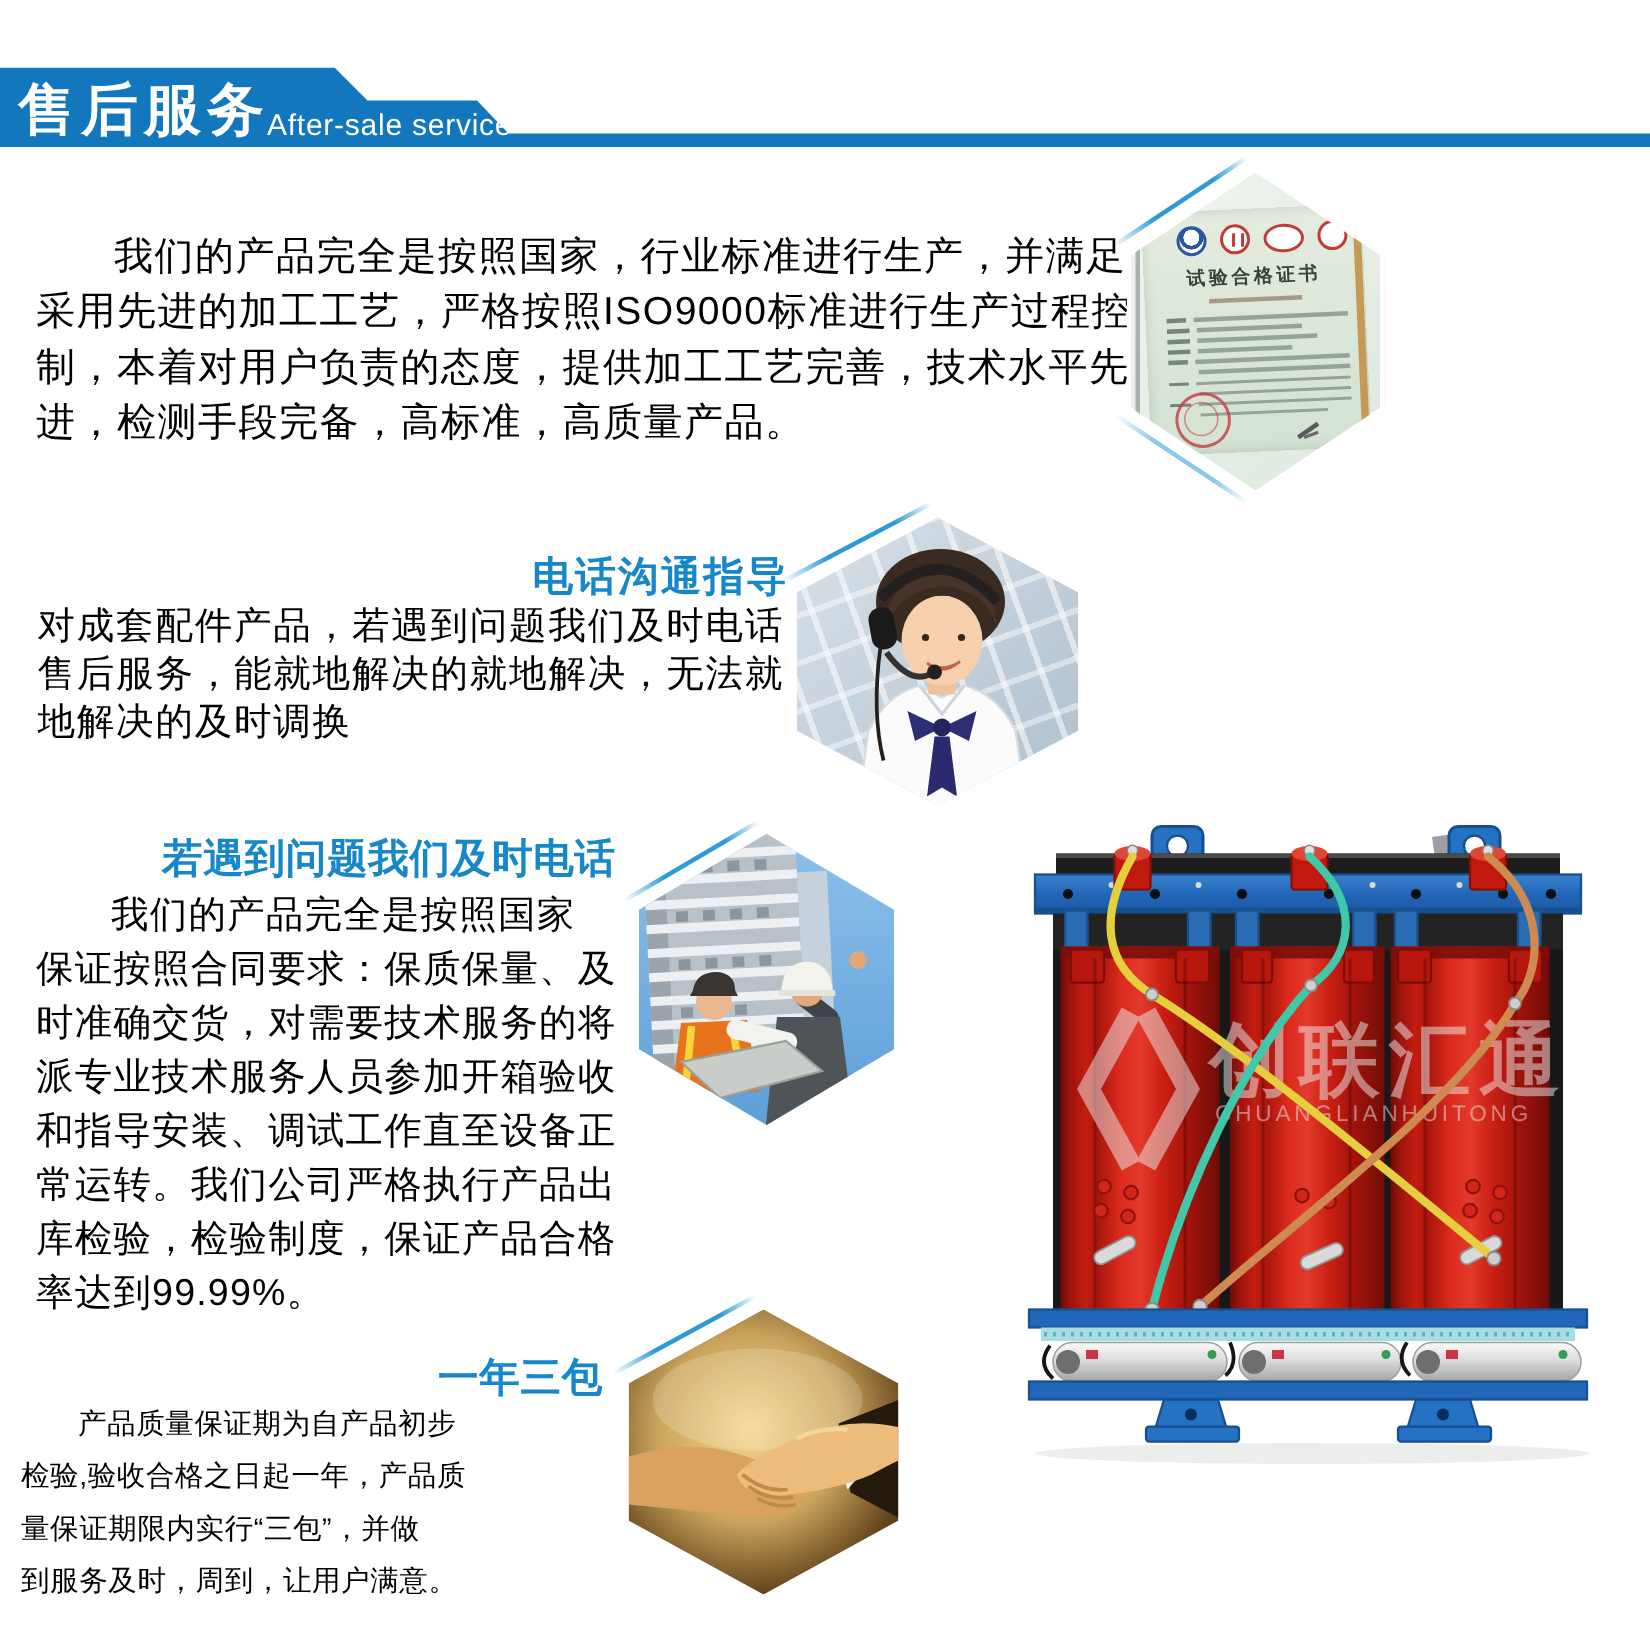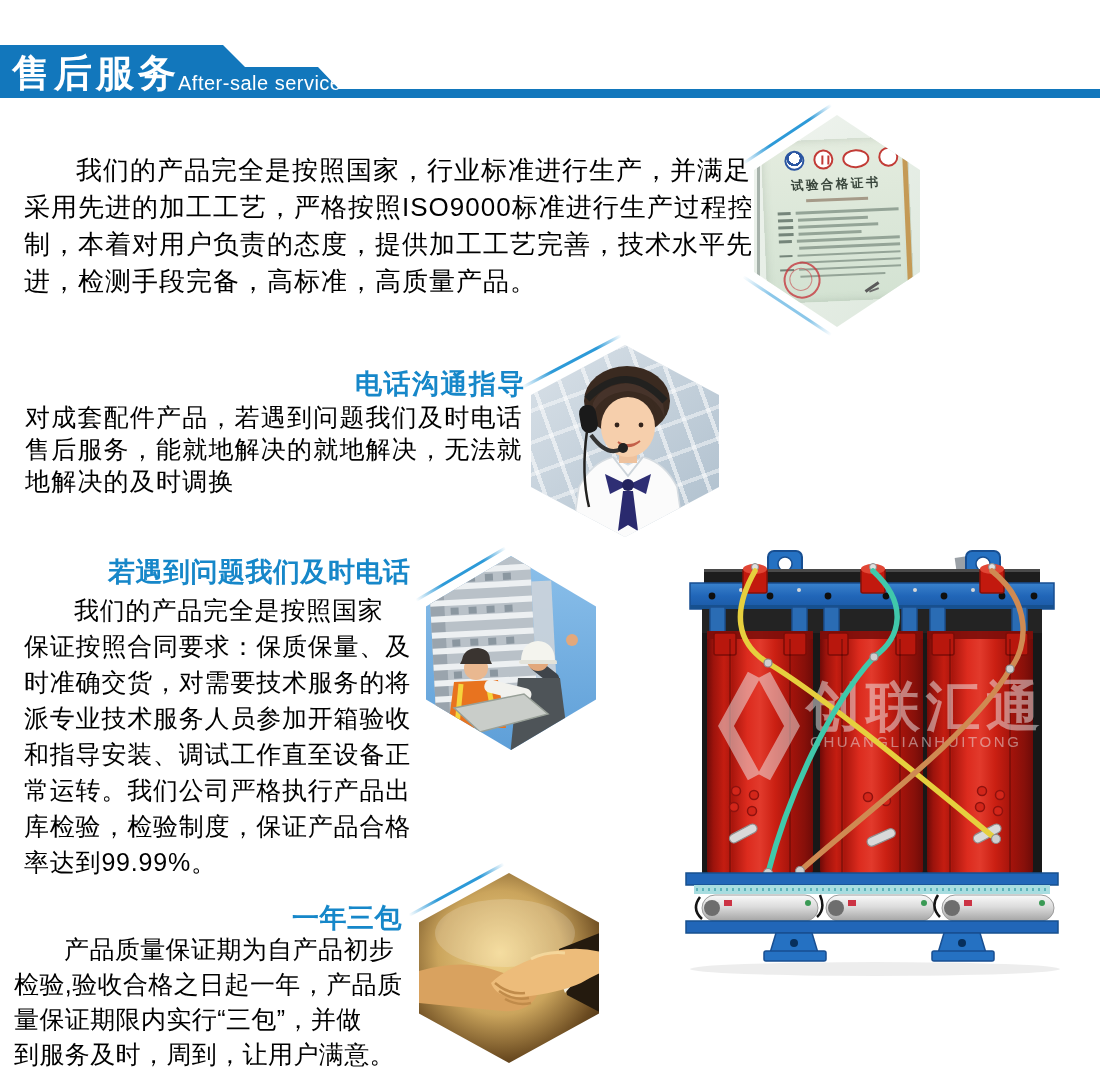--- a/index.html
+++ b/index.html
@@ -12,21 +12,21 @@
   .h1{left:557px;top:115px;font-size:29px;letter-spacing:3px;}
   .h2{left:355px;top:366px;font-size:27px;letter-spacing:1.5px;}
   .h3{left:108px;top:554px;font-size:27px;letter-spacing:0.5px;}
   .h4{left:292px;top:900px;font-size:27px;letter-spacing:0.5px;}
   .body-block{position:absolute;color:#000000;}
   .body-block .ln{white-space:nowrap;}
   .indent{padding-left:2em;}
   .b1{left:24px;top:152px;font-size:26px;line-height:37px;letter-spacing:1px;}
   .b2{left:25px;top:401px;font-size:25px;line-height:32px;letter-spacing:1.2px;}
   .b3{left:24px;top:592px;font-size:25px;line-height:36px;letter-spacing:0.8px;}
-  .b4{left:14px;top:932px;font-size:25px;line-height:35px;letter-spacing:0.4px;}
+  .b4{left:14px;top:932px;font-size:19px;line-height:35px;letter-spacing:0.4px;}
   
   .hex-wrap{position:absolute;}
   .hex-outer{position:absolute;inset:0;background:#fff;
      clip-path:polygon(50% 0,100% 26%,100% 74%,50% 100%,0 74%,0 26%);
      filter:drop-shadow(2px 3px 2px rgba(110,120,130,.35));}
   .hex-inner{position:absolute;inset:3px;overflow:hidden;
      clip-path:polygon(50% 0,100% 26%,100% 74%,50% 100%,0 74%,0 26%);}
   .accent{position:absolute;height:3px;transform-origin:left center;border-radius:2px;
      background:linear-gradient(90deg,rgba(90,180,230,0) 0%,#2d9ad8 30%,#2d9ad8 75%,rgba(255,255,255,0) 100%);}
   

